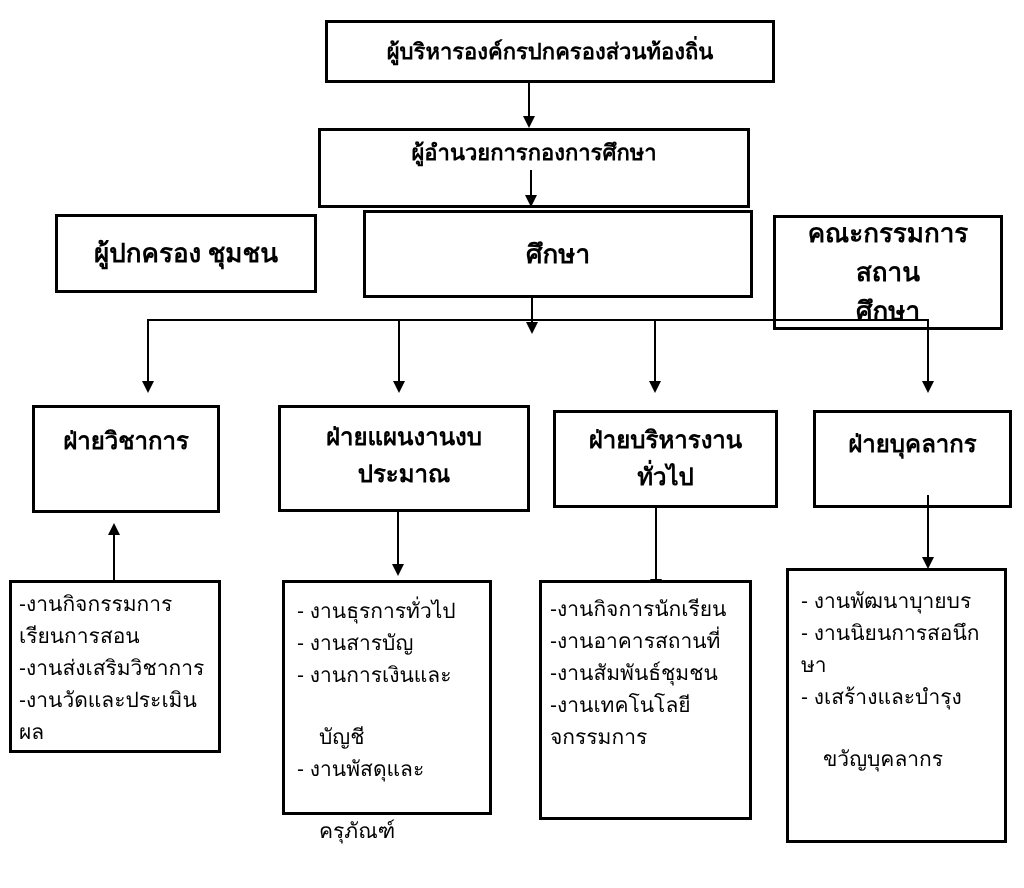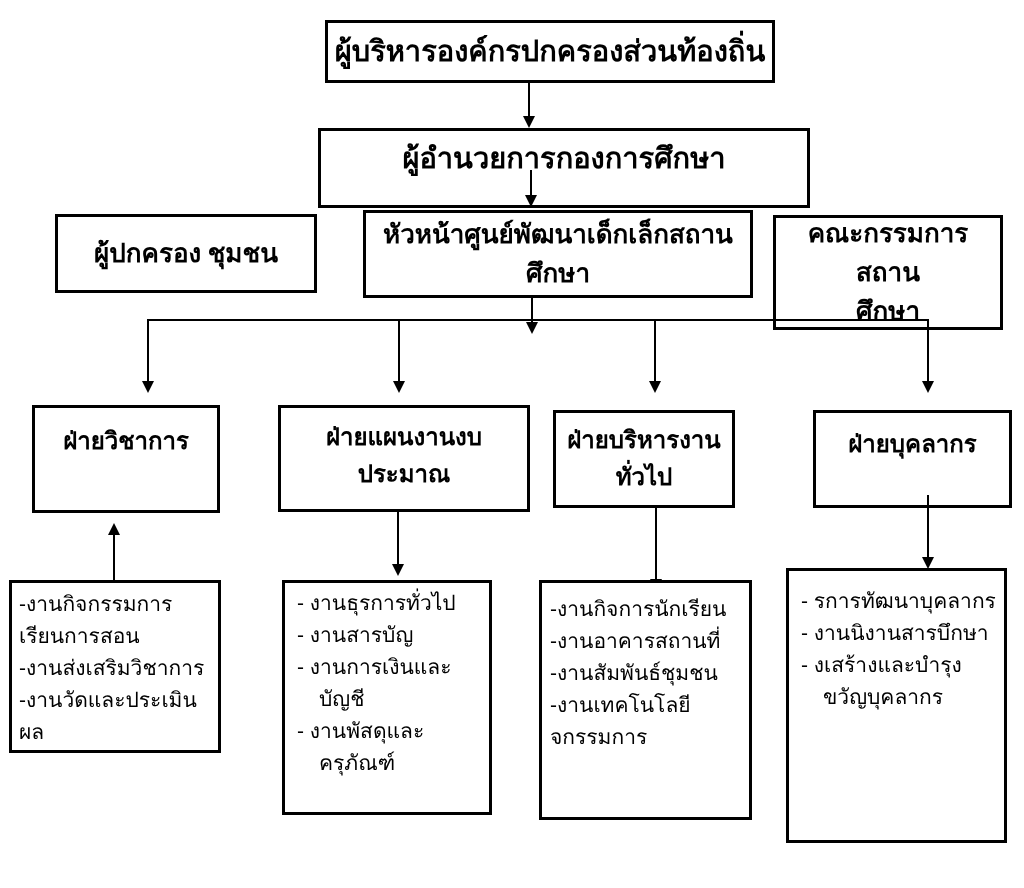--- a/index.html
+++ b/index.html
@@ -18,35 +18,35 @@
     position:absolute;
     border:3px solid var(--line,#000000);
     background:var(--background,#ffffff);
     box-sizing:border-box;
     display:flex;flex-direction:column;
     align-items:center;
     text-align:center;
     color:var(--text,#000000);
   }
   .bold{font-weight:bold;}
-  .fs27{font-size:29px;line-height:1.45;}
+  .fs27{font-size:22px;line-height:1.45;}
   .fs26{font-size:26px;line-height:1.5;}
   .fs24{font-size:24px;line-height:1.55;}
   .v-center{justify-content:center;}
   .tasks{
     position:absolute;
     border:3px solid var(--line,#000000);
     background:var(--background,#ffffff);
     box-sizing:border-box;
     text-align:left;
     font-size:21px;
     color:var(--text,#000000);
   }
   .tasks div{line-height:32px;}
-  .ind{padding-left:22px;}
+  .ind{padding-left:22px;margin-top:30px;}
   .vline{position:absolute;width:2px;background:var(--line,#000000);}
   .hline{position:absolute;height:2px;background:var(--line,#000000);}
   .ah-down{
     position:absolute;width:0;height:0;
     border-left:6px solid transparent;
     border-right:6px solid transparent;
     border-top:12px solid var(--line,#000000);
   }
   .ah-up{
     position:absolute;width:0;height:0;
@@ -60,33 +60,32 @@
 
 <div class="canvas">
 
   <div class="node bold fs27 v-center" style="left:325px;top:20px;width:450px;height:63px;">
     <div>ผู้บริหารองค์กรปกครองส่วนท้องถิ่น</div>
   </div>
 
   <div class="vline" style="left:528px;top:83px;height:35px;"></div>
   <div class="ah-down" style="left:523px;top:116px;"></div>
 
-  <div class="node bold fs27" style="left:318px;top:128px;width:492px;height:80px;padding-top:6px;">
+  <div class="node bold fs27" style="left:318px;top:128px;width:432px;height:80px;padding-top:6px;">
     <div>ผู้อำนวยการกองการศึกษา</div>
   </div>
 
   <div class="vline" style="left:530px;top:170px;height:26px;"></div>
   <div class="ah-down" style="left:525px;top:195px;"></div>
 
   <div class="node bold fs26 v-center" style="left:55px;top:214px;width:262px;height:79px;font-family:Liberation Serif, serif;">
     <div>ผู้ปกครอง ชุมชน</div>
   </div>
 
   <div class="node bold fs26 v-center" style="left:363px;top:210px;width:390px;height:88px;">
-    <div>หัวหน้าศูนย์พัฒนาเด็กเล็กสถาน</div>
     <div>ศึกษา</div>
   </div>
 
   <div class="node bold fs26 v-center" style="left:773px;top:215px;width:230px;height:115px;">
     <div>คณะกรรมการสถาน</div>
     <div>ศึกษา</div>
   </div>
 
   <div class="vline" style="left:531px;top:298px;height:26px;"></div>
   <div class="ah-down" style="left:526px;top:322px;"></div>
@@ -107,21 +106,21 @@
 
   <div class="node bold fs24" style="left:32px;top:405px;width:188px;height:108px;padding-top:14px;">
     <div>ฝ่ายวิชาการ</div>
   </div>
 
   <div class="node bold fs24" style="left:278px;top:405px;width:252px;height:107px;padding-top:10px;">
     <div>ฝ่ายแผนงานงบ</div>
     <div>ประมาณ</div>
   </div>
 
-  <div class="node bold fs24" style="left:553px;top:410px;width:182px;height:98px;padding-top:8px;">
+  <div class="node bold fs24" style="left:553px;top:410px;width:225px;height:98px;padding-top:8px;">
     <div>ฝ่ายบริหารงาน</div>
     <div>ทั่วไป</div>
   </div>
 
   <div class="node bold fs24" style="left:813px;top:410px;width:199px;height:98px;padding-top:12px;">
     <div>ฝ่ายบุคลากร</div>
   </div>
 
   <div class="ah-up" style="left:108px;top:523px;"></div>
   <div class="vline" style="left:113px;top:534px;height:46px;"></div>
@@ -136,37 +135,37 @@
   <div class="ah-down" style="left:922px;top:557px;"></div>
 
   <div class="tasks" style="left:9px;top:580px;width:212px;height:173px;padding:5px 4px 0 7px;">
     <div>-งานกิจกรรมการ</div>
     <div>เรียนการสอน</div>
     <div>-งานส่งเสริมวิชาการ</div>
     <div>-งานวัดและประเมิน</div>
     <div>ผล</div>
   </div>
 
-  <div class="tasks" style="left:282px;top:580px;width:210px;height:235px;padding:4px 4px 0 12px;">
+  <div class="tasks" style="left:282px;top:580px;width:210px;height:235px;padding:12px 4px 0 12px;">
     <div>- งานธุรการทั่วไป</div>
     <div>- งานสารบัญ</div>
     <div>- งานการเงินและ</div>
     <div class="ind">บัญชี</div>
     <div>- งานพัสดุและ</div>
     <div class="ind">ครุภัณฑ์</div>
   </div>
 
   <div class="tasks" style="left:539px;top:580px;width:213px;height:240px;padding:10px 4px 0 8px;">
     <div>-งานกิจการนักเรียน</div>
     <div>-งานอาคารสถานที่</div>
     <div>-งานสัมพันธ์ชุมชน</div>
     <div>-งานเทคโนโลยี</div>
     <div>จกรรมการ</div>
   </div>
 
   <div class="tasks" style="left:786px;top:568px;width:221px;height:275px;padding:14px 4px 0 12px;">
-    <div>- รการทัฒนาบุคลากร</div>
-    <div>- งานนิงานสารบึกษา</div>
+    <div>- งานพัฒนาบุายบร</div>
+    <div>- งานนิยนการสอนึกษา</div>
     <div>- งเสร้างและบำรุง</div>
     <div class="ind">ขวัญบุคลากร</div>
   </div>
 
 </div>
 
 </body></html>

